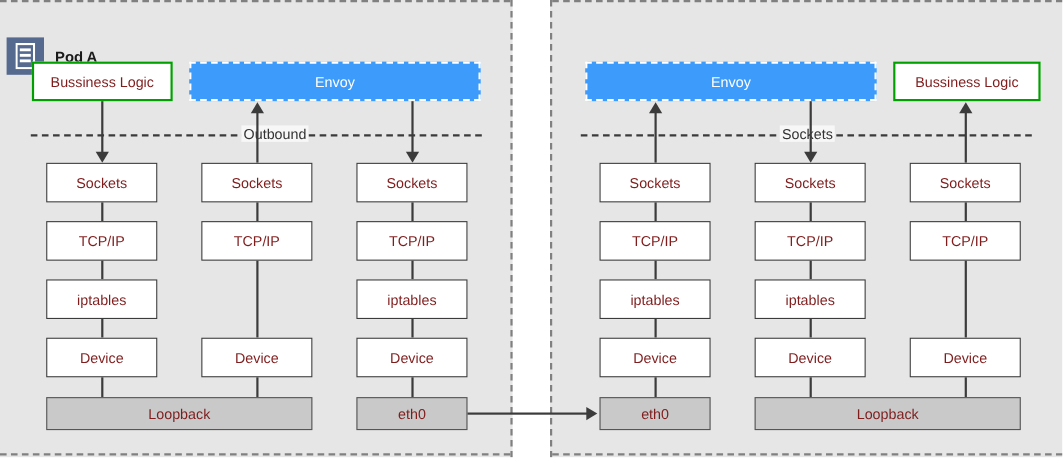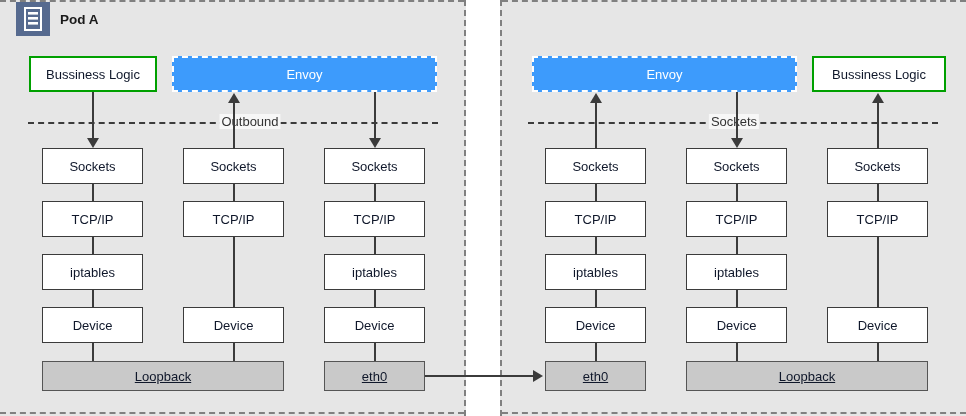--- a/index.html
+++ b/index.html
@@ -67,29 +67,28 @@
   }
 
   
   .box {
     position: absolute;
     box-sizing: border-box;
     display: flex;
     align-items: center;
     justify-content: center;
     font-size: 13px;
-    color: #0f172a;
+    color: #7f1d1d;
     background: #ffffff;
     border: 1.6px solid #3b3b3b;
     white-space: nowrap;
   }
   .box.gray {
     background: #c9c9c9;
     border: 1.6px solid #555555;
-    text-decoration: underline;
   }
   .box.green {
     border: 2px solid #00a000;
   }
   .box.envoy {
     background: #3d9bfc;
     border: 2px dashed #ffffff;
     color: #ffffff;
   }
 
@@ -144,21 +143,21 @@
 </head>
 <body>
 
 <div id="canvas">
 
   <div class="pod pod-a">
     <div class="pod-dash-top"></div>
     <div class="pod-dash-bottom"></div>
   </div>
 
-  <div class="pod-header" style="left:16px;">
+  <div class="pod-header" style="left:6px;margin-top:32px;">
     <div class="pod-icon">
       <svg width="18" height="24" viewBox="0 0 18 24" aria-hidden="true">
         <rect x="1" y="1" width="16" height="22" fill="none" stroke="#ffffff" stroke-width="2"></rect>
         <rect x="4" y="5" width="10" height="2.6" fill="#ffffff"></rect>
         <rect x="4" y="10" width="10" height="2.6" fill="#ffffff"></rect>
         <rect x="4" y="15" width="10" height="2.6" fill="#ffffff"></rect>
       </svg>
     </div>
     <div class="pod-title">Pod A</div>
   </div>

